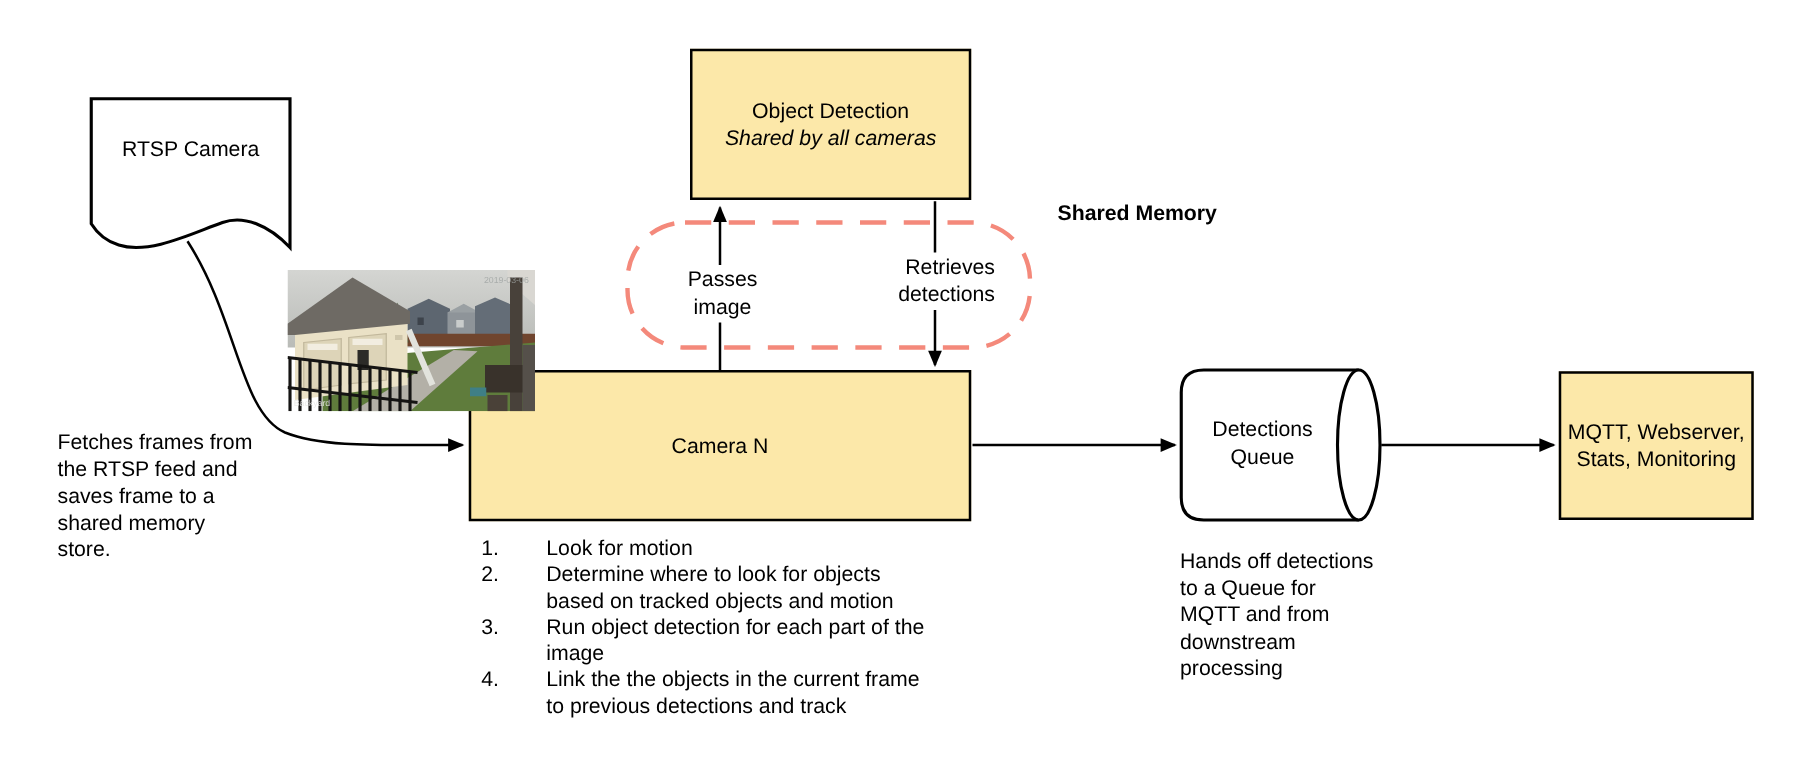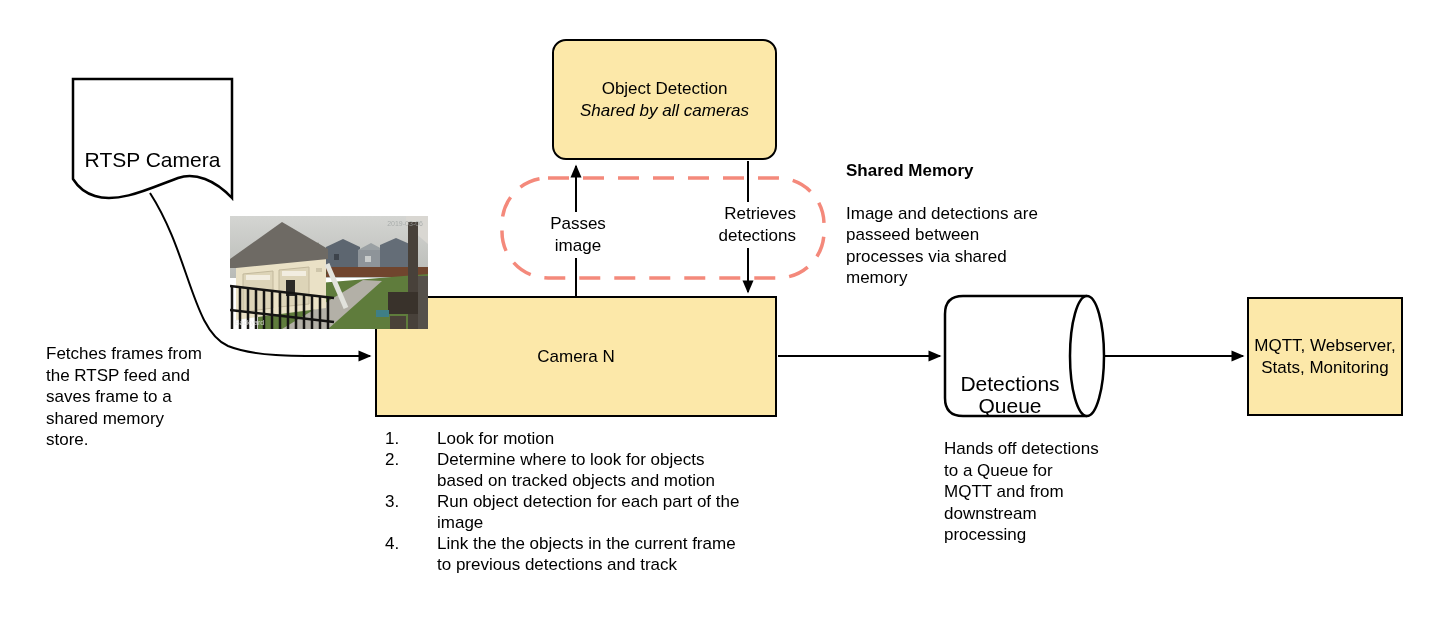--- a/index.html
+++ b/index.html
@@ -29,24 +29,23 @@
     white-space: pre-line;
   }
   .edge-label {
     background: #ffffff;
     font-size: 17px; line-height: 22px;
     text-align: center;
     white-space: pre-line;
     padding: 1px 2px;
   }
   .shape-label {
-    font-size: 21px; line-height: 22px;
+    font-size: 17px; line-height: 22px;
     text-align: center;
     white-space: pre-line;
-    margin-top: 40px;
   }
   .bold { font-weight: bold; }
   .italic { font-style: italic; }
 
   .steps { font-size: 17px; line-height: 21px; }
   .step-row { display: flex; }
   .step-num { width: 52px; flex: 0 0 52px; }
   .step-text { white-space: pre-line; }
 
   svg .outline { fill: #ffffff; stroke: #000; stroke-width: 2.5; }
@@ -81,21 +80,21 @@
   <line class="edge" x1="778" y1="356" x2="940" y2="356" marker-end="url(#arrowhead)"></line>
 
   <g>
     <path class="outline" d="M1087,296 H963 Q945,296 945,314 V398 Q945,416 963,416 H1087"></path>
     <ellipse class="outline" cx="1087" cy="356" rx="17" ry="60"></ellipse>
   </g>
 
   <line class="edge" x1="1105" y1="356" x2="1243" y2="356" marker-end="url(#arrowhead)"></line>
 </svg>
 
-<div class="abs node" style="left:552px; top:39px; width:225px; height:121px;border-radius:14px;">
+<div class="abs node" style="left:552px; top:39px; width:225px; height:121px;">
   <div>Object Detection</div>
   <div class="italic">Shared by all cameras</div>
 </div>
 
 <div class="abs node" style="left:375px; top:296px; width:402px; height:121px;text-align:right;">
   <div>Camera N</div>
 </div>
 
 <div class="abs node pre" style="left:1247px; top:297px; width:156px; height:119px;">
   <div class="pre">MQTT, Webserver,
@@ -114,24 +113,20 @@
 detections</div>
 
 <div class="abs note" style="left:46px; top:343px; width:190px;">Fetches frames from
 the RTSP feed and
 saves frame to a
 shared memory
 store.</div>
 
 <div class="abs note" style="left:846px; top:138px; width:220px;">
   <div class="bold">Shared Memory</div>
-  <div class="pre">Image and detections are
-passeed between
-processes via shared
-memory</div>
 </div>
 
 <div class="abs note" style="left:944px; top:438px; width:200px;">Hands off detections
 to a Queue for
 MQTT and from
 downstream
 processing</div>
 
 <div class="abs steps" style="left:385px; top:428px; width:420px;">
   <div class="step-row">

